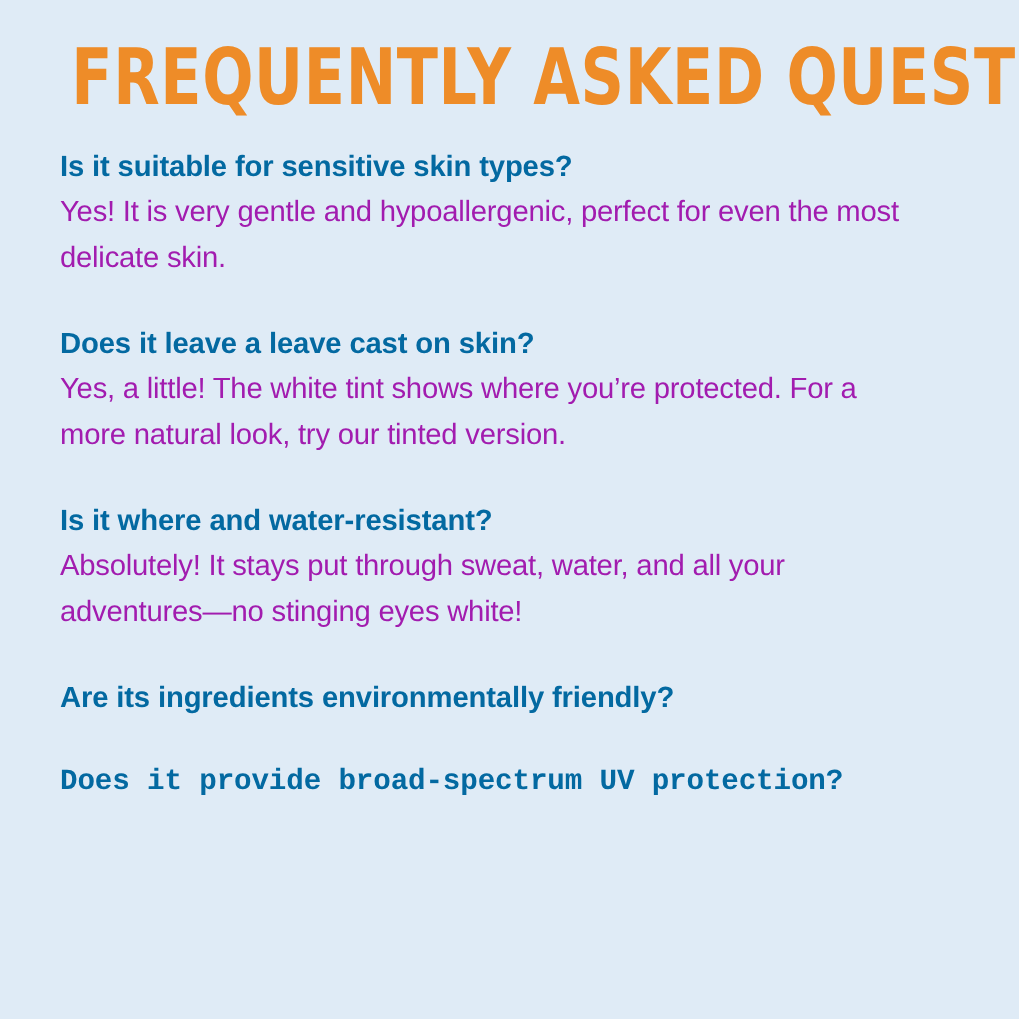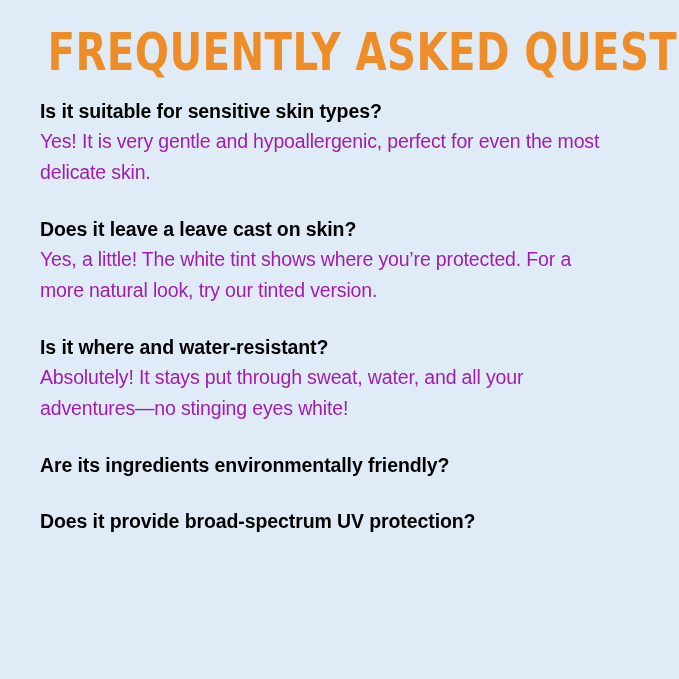--- a/index.html
+++ b/index.html
@@ -56,26 +56,27 @@
     list-style: none;
   }
 
   .faq-item {
     margin: 0 0 26px 0;
     padding: 0;
   }
 
   .faq-item:last-child {
     margin-bottom: 5px;
+    font-family: Liberation Mono, monospace;
   }
 
   .faq-question {
     margin: 0;
     padding: 0;
-    color: #000000;
+    color: #0369a1;
     font-weight: 700;
     font-size: 19.5px;
     line-height: 30px;
     letter-spacing: -0.1px;
   }
 
   .faq-answer {
     margin: 0;
     padding: 0;
     color: #a21caf;

